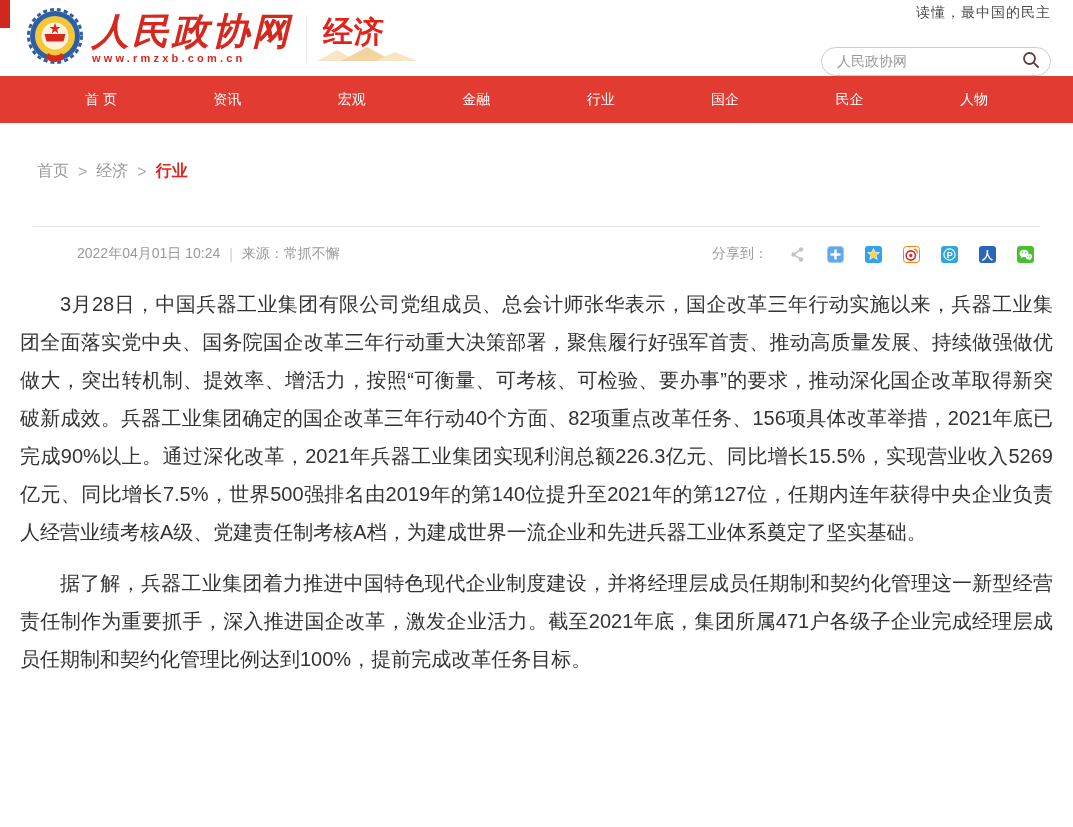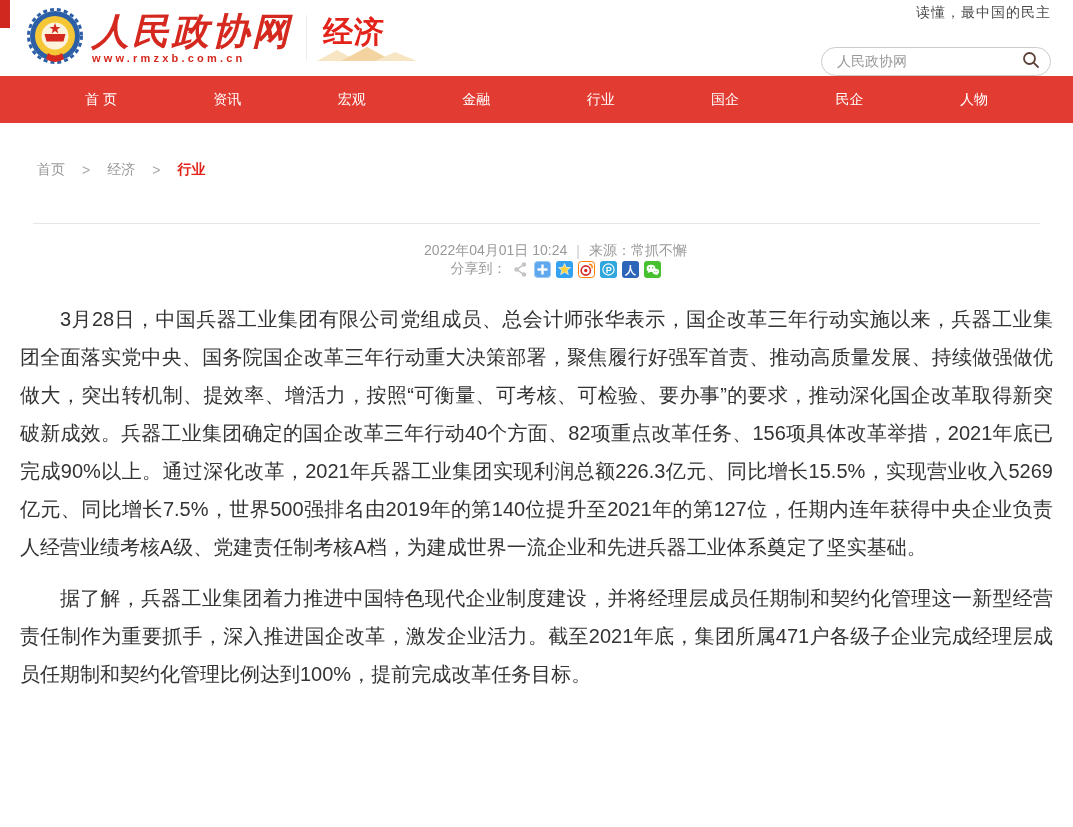--- a/index.html
+++ b/index.html
@@ -30,34 +30,34 @@
     display:flex; align-items:center; padding:0 10px 0 13px; background:#fff; }
   .search-input{ border:none; outline:none; flex:1; font-size:14px; color:#999; background:transparent; }
   .search-btn{ background:none; border:none; padding:0; cursor:pointer; display:flex; align-items:center; }
 
   
   .main-nav{ height:47px; background:#e23b31; display:flex; justify-content:space-between;
     align-items:center; padding:0 85px; }
   .nav-item{ color:#fff; font-size:14px; text-decoration:none; white-space:nowrap; cursor:pointer; }
 
   
-  .breadcrumb{ margin:38px 0 0 37px; font-size:14px; color:#999; display:flex; gap:17px; align-items:center; }
+  .breadcrumb{ margin:38px 0 0 37px; font-size:16px; color:#999; display:flex; gap:9px; align-items:center; }
   .crumb-link{ color:#999; text-decoration:none; cursor:pointer; }
   .crumb-sep{ color:#aaa; }
   .crumb-current{ color:#e3231a; font-weight:bold; text-decoration:none; cursor:pointer; }
 
   
   .article{ padding:0 20px; }
   .article-title{ margin:30px 0 0 5px; font-size:31px; color:#333; font-weight:bold; letter-spacing:0.5px; }
   .meta-divider{ height:1px; background:#e6e6e6; margin:44px 13px 0; }
   .meta-row{ display:flex; justify-content:space-between; align-items:center; margin-top:18px;
-    padding:0 19px 0 57px;flex-direction:column; }
+    padding:0 19px 0 57px; }
   .meta-left{ font-size:14px; color:#999; display:flex; gap:9px; align-items:center; }
   .meta-pipe{ color:#ccc; }
-  .share-bar{ display:flex; align-items:center; gap:5px; font-size:14px; color:#999; }
+  .share-bar{ display:flex; align-items:center; gap:21px; font-size:14px; color:#999; }
   .share-icon{ width:17px; height:17px; display:inline-flex; cursor:pointer; }
   .share-icon svg{ display:block; }
 
   .article-body{ margin-top:22px; font-size:20px; color:#333; line-height:38px; text-align:justify; }
   .article-body p{ margin:0 0 13px; text-indent:2em; }
 </style>
 </head>
 <body>
 
 <div class="corner-tab"></div>

